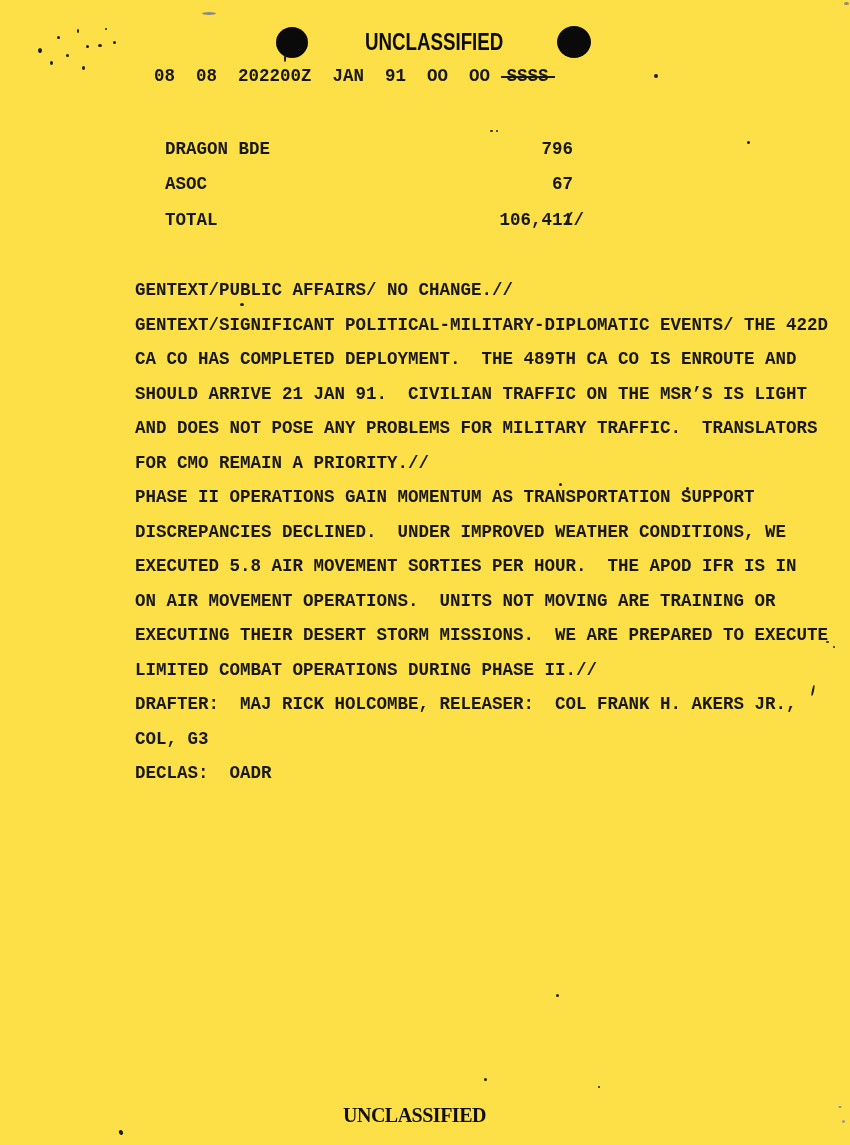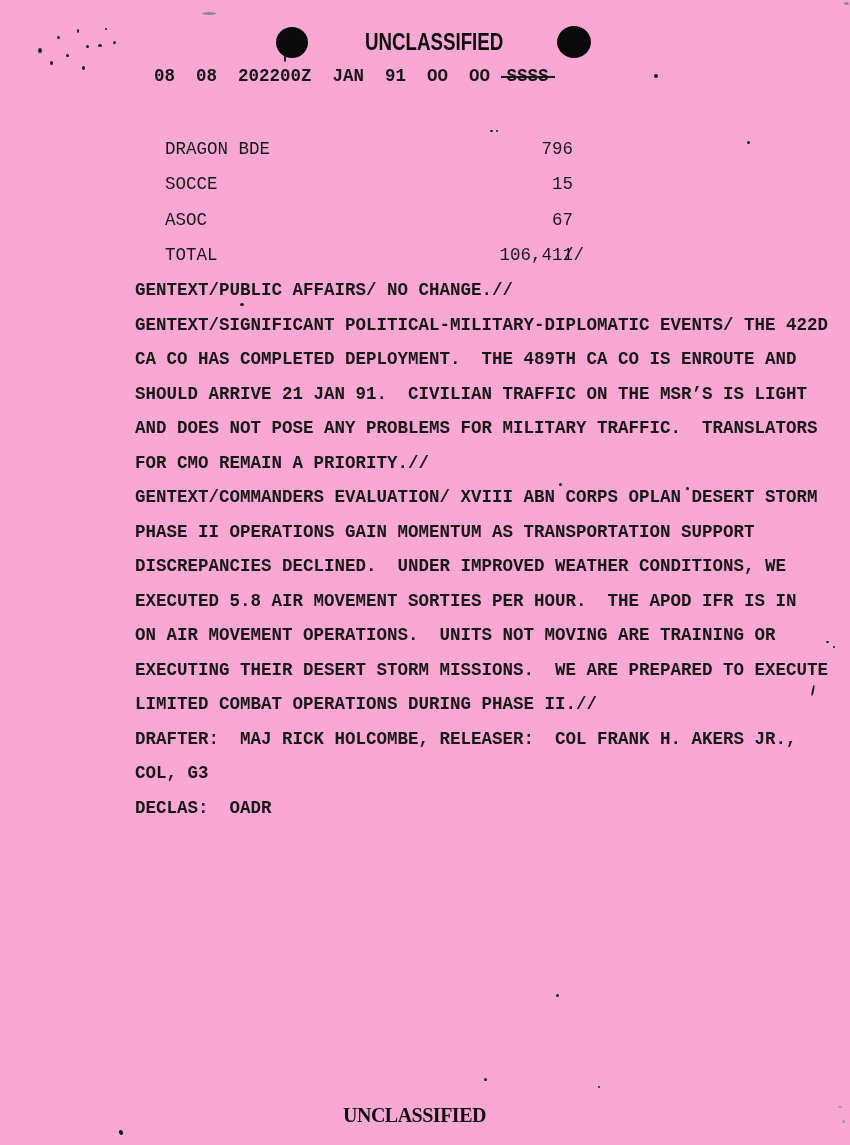--- a/index.html
+++ b/index.html
@@ -1,17 +1,17 @@
 <!DOCTYPE html>
 <html><head>
 <meta charset="utf-8">
 <style>
   html,body{margin:0;padding:0;background:#6e6e6e;}
   .page{
-    position:relative;width:850px;height:1145px;background:#f9a8d4;
+    position:relative;width:850px;height:1145px;background:#fde047;
     overflow:hidden;font-family:"Liberation Mono",monospace;color:#181818;
   }
   
   .dot{position:absolute;background:#0a0a0a;border-radius:50%;}
   .dot-left{left:276px;top:27px;width:32px;height:31px;}
   .dot-right{left:557px;top:26px;width:34px;height:32px;}
   .banner-text{
     position:absolute;left:365px;top:30px;
     font-family:"Liberation Sans",sans-serif;font-weight:bold;font-size:24px;
     line-height:24px;color:#0d0d0d;transform:scaleX(0.78);transform-origin:0 50%;
@@ -22,21 +22,21 @@
     position:absolute;left:123px;top:66px;font-size:17.5px;font-weight:bold;
     line-height:20px;white-space:pre;margin-left:31px;
   }
   .struck{
     padding:0 6px;
     background-image:linear-gradient(#1a1a1a,#1a1a1a);
     background-size:100% 2px;background-position:center 55%;background-repeat:no-repeat;
   }
   
   .s-table{position:absolute;left:165px;top:139px;width:440px;}
-  .trow{position:relative;height:35.3px;font-size:17.5px;font-weight:normal;line-height:20px;}
+  .trow{position:relative;height:35.3px;font-size:17.5px;font-weight:bold;line-height:20px;}
   .tlabel{position:absolute;left:0;white-space:pre;}
   .tvalue{position:absolute;left:10px;width:398px;text-align:right;white-space:pre;}
   .tsuffix{position:absolute;left:398px;white-space:pre;}
   
   .body-block{position:absolute;left:123px;top:280px;width:720px;}
   .bline{height:34.5px;line-height:20px;font-size:17.5px;font-weight:bold;white-space:pre;margin-left:12px;}
   
   .banner-bottom{
     position:absolute;left:343px;top:1104px;
     font-family:"Liberation Serif",serif;font-weight:bold;font-size:20px;
@@ -56,44 +56,38 @@
 
   <div class="header-line"><span>08  08  202200Z  JAN  91  OO  OO </span><span class="struck">SSSS</span></div>
 
   <div class="s-table">
       <div class="trow">
       <span class="tlabel">DRAGON BDE</span>
       <span class="tvalue">796</span>
       <span class="tsuffix"></span>
     </div>
       <div class="trow">
-      <span class="tlabel">SOCCE</span>
-      <span class="tvalue">15</span>
-      <span class="tsuffix"></span>
-    </div>
-      <div class="trow">
       <span class="tlabel">ASOC</span>
       <span class="tvalue">67</span>
       <span class="tsuffix"></span>
     </div>
       <div class="trow">
       <span class="tlabel">TOTAL</span>
       <span class="tvalue">106,411</span>
       <span class="tsuffix">//</span>
     </div>
     </div>
 
   <div class="body-block">
       <div class="bline">GENTEXT/PUBLIC AFFAIRS/ NO CHANGE.//</div>
       <div class="bline">GENTEXT/SIGNIFICANT POLITICAL-MILITARY-DIPLOMATIC EVENTS/ THE 422D</div>
       <div class="bline">CA CO HAS COMPLETED DEPLOYMENT.  THE 489TH CA CO IS ENROUTE AND</div>
       <div class="bline">SHOULD ARRIVE 21 JAN 91.  CIVILIAN TRAFFIC ON THE MSR’S IS LIGHT</div>
       <div class="bline">AND DOES NOT POSE ANY PROBLEMS FOR MILITARY TRAFFIC.  TRANSLATORS</div>
       <div class="bline">FOR CMO REMAIN A PRIORITY.//</div>
-      <div class="bline">GENTEXT/COMMANDERS EVALUATION/ XVIII ABN CORPS OPLAN DESERT STORM</div>
       <div class="bline">PHASE II OPERATIONS GAIN MOMENTUM AS TRANSPORTATION SUPPORT</div>
       <div class="bline">DISCREPANCIES DECLINED.  UNDER IMPROVED WEATHER CONDITIONS, WE</div>
       <div class="bline">EXECUTED 5.8 AIR MOVEMENT SORTIES PER HOUR.  THE APOD IFR IS IN</div>
       <div class="bline">ON AIR MOVEMENT OPERATIONS.  UNITS NOT MOVING ARE TRAINING OR</div>
       <div class="bline">EXECUTING THEIR DESERT STORM MISSIONS.  WE ARE PREPARED TO EXECUTE</div>
       <div class="bline">LIMITED COMBAT OPERATIONS DURING PHASE II.//</div>
       <div class="bline">DRAFTER:  MAJ RICK HOLCOMBE, RELEASER:  COL FRANK H. AKERS JR.,</div>
       <div class="bline">COL, G3</div>
       <div class="bline">DECLAS:  OADR</div>
     </div>

